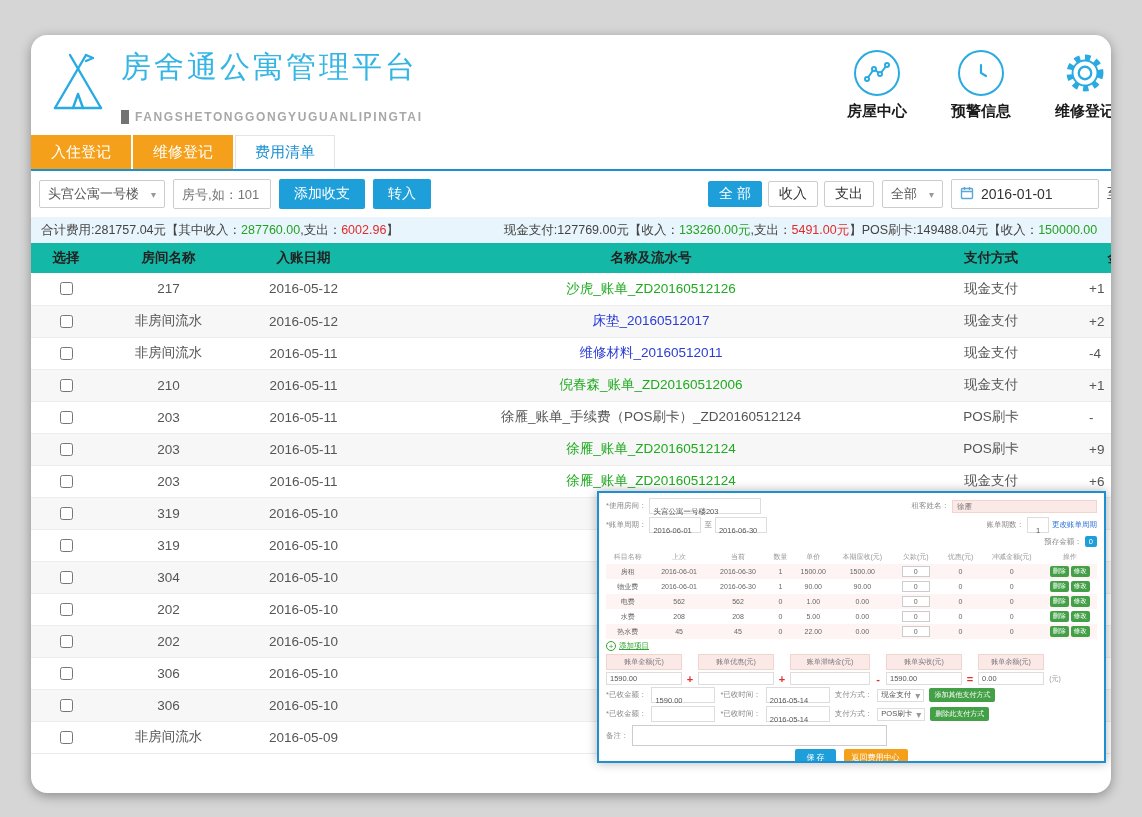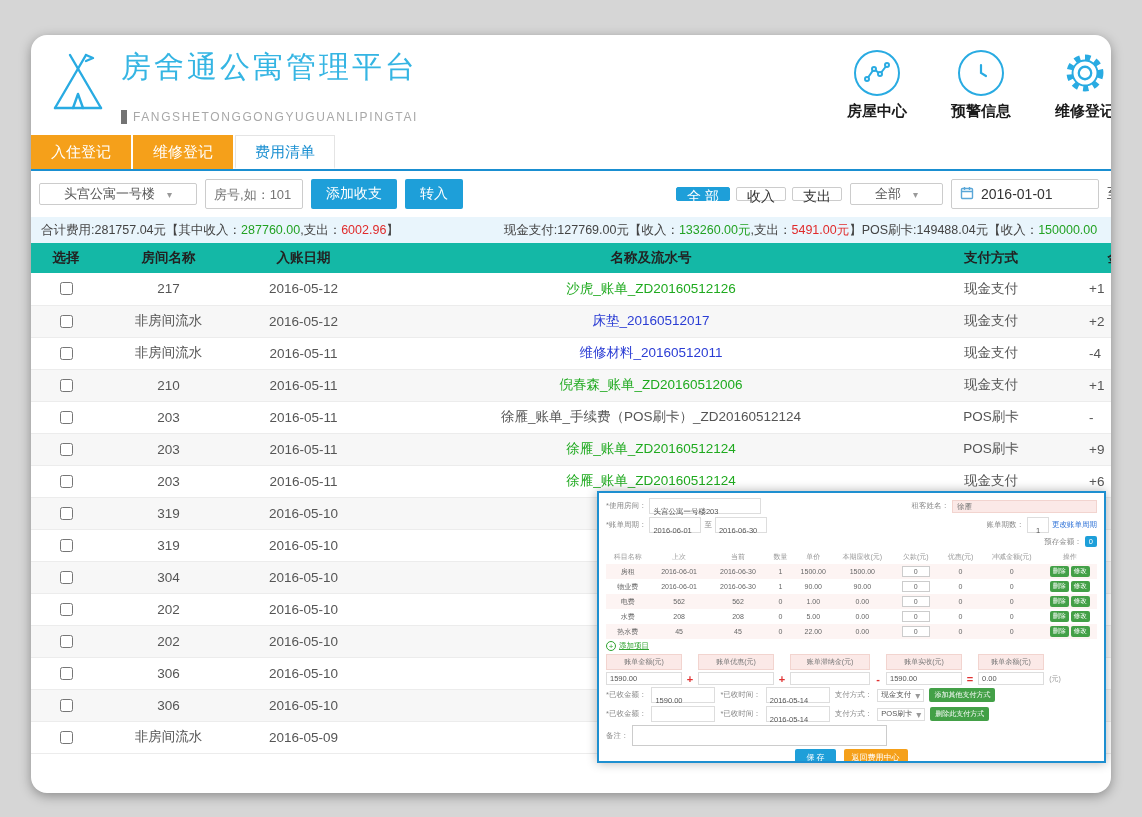--- a/index.html
+++ b/index.html
@@ -18,45 +18,45 @@
     overflow:hidden;
     border-radius:16px;
     box-shadow:0 3px 12px rgba(0,0,0,.35);
   }
 
   
   .app-header { height:100px; display:flex; align-items:center; padding-left:14px; }
   .logo { flex:0 0 auto; }
   .title-block { margin-left:10px; }
   .cn-title { font-size:30px; color:#35b5e3; letter-spacing:3px; white-space:nowrap; }
-  .en-title { font-size:12px; color:#a8a8a8; letter-spacing:1.6px; margin-top:22px; border-left:6px solid #737373; padding-left:6px; }
+  .en-title { font-size:12px; color:#a8a8a8; letter-spacing:1.6px; margin-top:22px; border-left:8px solid #737373; padding-left:6px;font-weight:bold; }
   .header-nav { margin-left:auto; display:flex; gap:24px; margin-right:-14px; }
   .nav-item { width:80px; text-align:center; cursor:pointer; }
   .nav-icon { width:46px; height:46px; border:2px solid #29abe2; border-radius:50%; margin:0 auto; display:flex; align-items:center; justify-content:center; }
   .nav-icon.no-ring { border:none; }
   .nav-label { font-size:15px; font-weight:bold; color:#1b1b1b; margin-top:6px; white-space:nowrap; }
 
   
   .tabs { display:flex; gap:2px; border-bottom:2px solid #1a8fd1; }
   .tab { width:100px; height:34px; line-height:34px; text-align:center; font-size:15px;
          background:#f5a01a; color:#fff; cursor:pointer; }
   .tab.active { background:#fff; color:#1a8fd1; border:1px solid #e4e4e4; border-bottom:2px solid #fff;
                 margin-bottom:-2px; line-height:31px; }
 
   
   .filter-bar { display:flex; align-items:center; padding:8px 8px; gap:8px; }
-  .select-box { height:22px; border:1px solid #ccc; border-radius:2px; background:#fff;
-                display:flex; align-items:center; padding:0 24px; font-size:13px; color:#555; gap:12px; cursor:pointer; }
+  .select-box { height:28px; border:1px solid #ccc; border-radius:2px; background:#fff;
+                display:flex; align-items:center; padding:0 8px; font-size:13px; color:#555; gap:12px; cursor:pointer; }
   .chevron { color:#999; font-size:10px; }
   .text-input { height:30px; border:1px solid #ccc; border-radius:2px; padding:0 8px; font-size:13px; width:98px; color:#333; }
   .btn-blue { height:30px; background:#1e9fd9; color:#fff; border:none; border-radius:2px;
               font-size:14px; padding:0 15px; cursor:pointer; }
   .right-cluster { margin-left:auto; display:flex; align-items:center; gap:8px; margin-right:-18px; }
   .seg-group { display:flex; gap:6px; }
-  .seg-btn { height:14px; min-width:50px; border:1px solid #ccc; background:#fff; border-radius:2px;
+  .seg-btn { height:26px; min-width:50px; border:1px solid #ccc; background:#fff; border-radius:2px;
              font-size:14px; color:#333; padding:0 10px; cursor:pointer; }
   .seg-btn.active { background:#1e9fd9; border-color:#1e9fd9; color:#fff; }
   .date-box { height:30px; border:1px solid #ccc; border-radius:2px; background:#fff; width:148px;
               display:flex; align-items:center; gap:7px; padding:0 8px; font-size:14px; color:#333; cursor:pointer; }
   .to-label { font-size:14px; color:#333; }
 
   
   .summary-bar { height:26px; line-height:26px; background:#e9f5fc; font-size:12.5px; color:#444;
                  display:flex; padding:0 10px; white-space:nowrap; overflow:hidden; }
   .chunk2 { margin-left:105px; }

